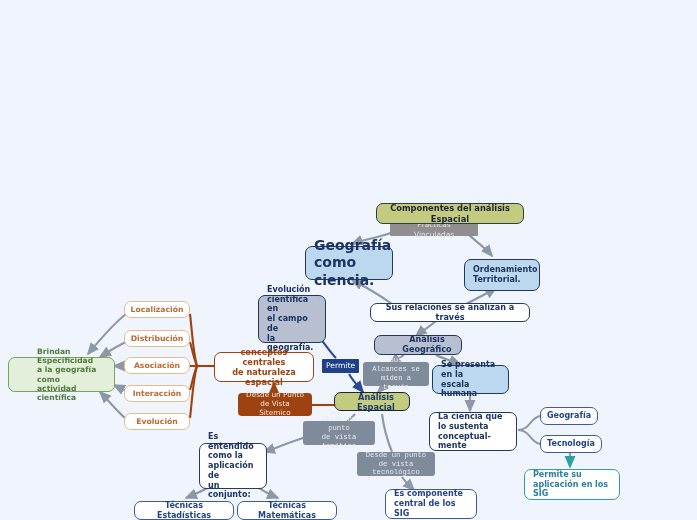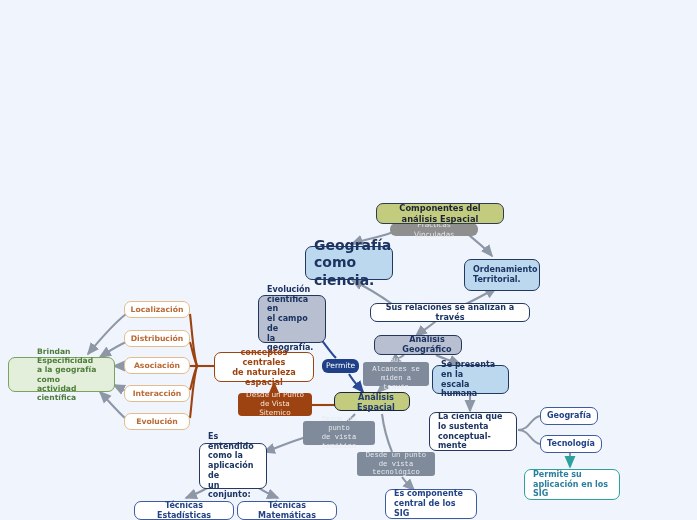--- a/index.html
+++ b/index.html
@@ -47,21 +47,21 @@
     color: #1c2438;
   }
   .s-olive-dk {
     background: #c3cc7e;
     border: 1.6px solid #1c2438;
     color: #1f3a6e;
   }
   .s-greylabel {
     background: #8f8f8f;
     border: none;
-    border-radius: 6px;
+    border-radius: 1px;
     color: #e4e4e4;
     font-weight: normal;
     z-index: 2;
   }
   .s-slatelabel {
     background: #7f8a9a;
     border: none;
     border-radius: 3px;
     color: #e8ebef;
     font-weight: normal;
@@ -106,21 +106,21 @@
   .s-brownfill {
     background: #9c4311;
     border: none;
     border-radius: 4px;
     color: #f5e4d8;
     font-weight: normal;
   }
   .s-navyfill {
     background: #1f3f86;
     border: none;
-    border-radius: 6px;
+    border-radius: 1px;
     color: #ffffff;
     font-weight: normal;
   }
   .s-teal {
     background: #ffffff;
     border: 1.5px solid #2ba39c;
     color: #2b7f9e;
   }
   .pad { padding: 3px 8px; }
 </style>
@@ -197,21 +197,21 @@
     <path d="M306,437 C290,442 276,448 264,452" stroke="#8e97a5" stroke-width="2.1" fill="none" marker-end="url(#ag)"></path>
 
     <path d="M382,414 C384,430 388,442 392,452" stroke="#8e97a5" stroke-width="2.1" fill="none"></path>
 
     <path d="M402,477 C406,483 410,486 414,490" stroke="#8e97a5" stroke-width="2.1" fill="none" marker-end="url(#ag)"></path>
 
     <path d="M220,481 C208,488 196,494 186,498" stroke="#8e97a5" stroke-width="2.1" fill="none" marker-end="url(#ag)"></path>
     <path d="M248,481 C258,488 268,494 278,498" stroke="#8e97a5" stroke-width="2.1" fill="none" marker-end="url(#ag)"></path>
   </svg>
 
-  <div class="node ctr pad s-olive" style="left:376px; top:203px; width:128px; height:21px; font-size:8.3px;">Componentes del análisis Espacial</div>
+  <div class="node ctr pad s-olive" style="left:376px; top:203px; width:148px; height:21px; font-size:8.3px;">Componentes del análisis Espacial</div>
 
   <div class="node ctr pad s-greylabel" style="left:390px; top:223px; width:88px; height:13px; font-size:7.4px;">Practicas Vinculadas</div>
 
   <div class="node lft pad s-bluefill" style="left:305px; top:246px; width:88px; height:34px; font-size:14px;">Geografía como
 ciencia.</div>
 
   <div class="node lft pad s-bluefill" style="left:464px; top:259px; width:76px; height:32px; font-size:8px;">Ordenamiento
 Territorial.</div>
 
   <div class="node lft pad s-bluegrey" style="left:258px; top:295px; width:68px; height:48px; font-size:8px;">Evolución

